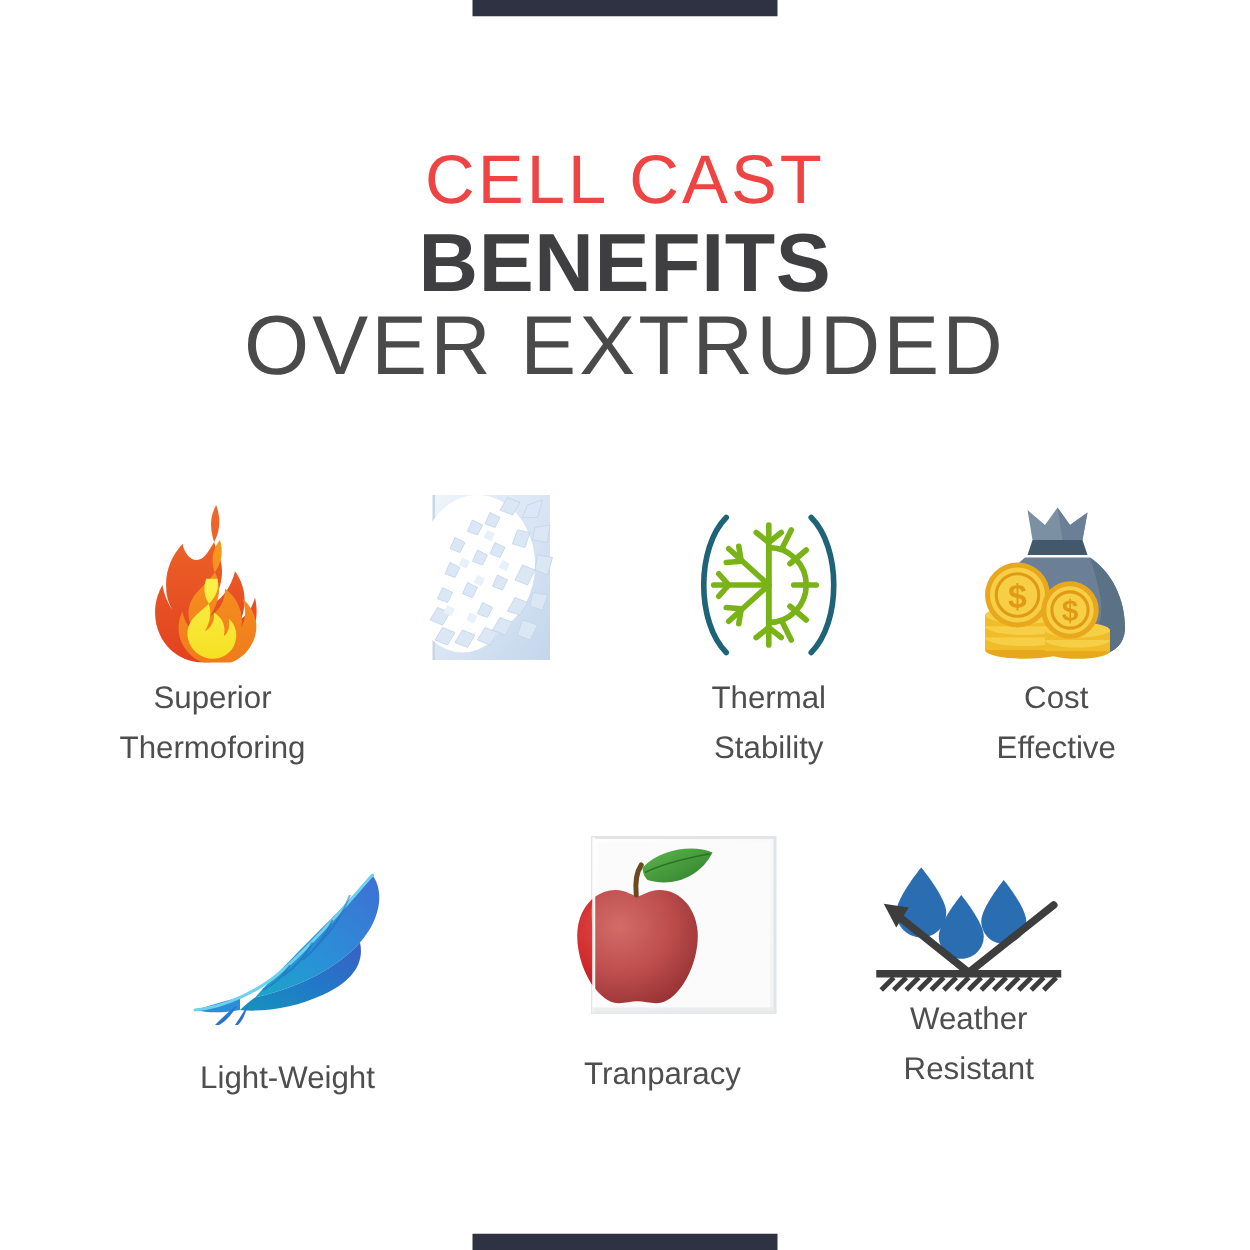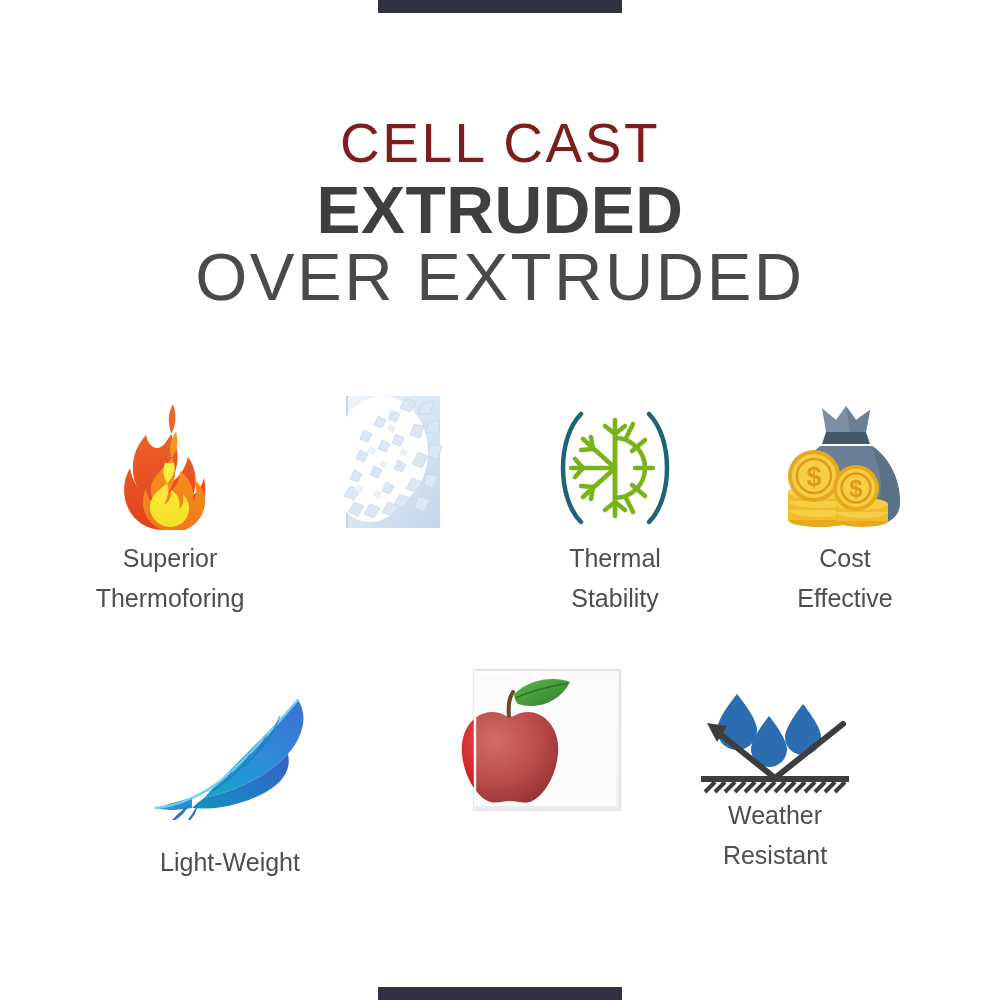--- a/index.html
+++ b/index.html
@@ -19,21 +19,21 @@
     background:#2f3242;
   }
   .bar-top { top:0; }
   .bar-bottom { top:987px; height:13px; }
 
   
   .heading { position:absolute; top:112px; left:0; width:1000px; text-align:center; }
   .h-line1 {
     font-size:55px;
     letter-spacing:2.5px;
-    color:#7f1d1d;
+    color:#ef4444;
     font-weight:300;
     line-height:62px;
     white-space:nowrap;
   }
   .h-line2 {
     font-size:66px;
     letter-spacing:0.5px;
     color:#3f3f42;
     font-weight:bold;
     line-height:72px;
@@ -85,21 +85,21 @@
   #b-weather .label { margin-top:0; }
 </style>
 </head>
 <body>
 
 <div class="bar bar-top"></div>
 <div class="bar bar-bottom"></div>
 
 <div class="heading">
   <div class="h-line1">CELL CAST</div>
-  <div class="h-line2">EXTRUDED</div>
+  <div class="h-line2">BENEFITS</div>
   <div class="h-line3">OVER EXTRUDED</div>
 </div>
 
 <div class="benefit" id="b-thermoforming">
   <div class="icon-wrap">
     <svg width="112" height="128" viewBox="0 0 112 128">
       <defs>
         <linearGradient id="fo" x1="0" y1="0" x2="0" y2="1">
           <stop offset="0" stop-color="#ef6a2a"></stop>
             <stop offset="1" stop-color="#e2411f"></stop>
@@ -356,20 +356,21 @@
       <line x1="45" y1="10" x2="45" y2="150" stroke="#ffffff" stroke-width="2.4" opacity="0.95"></line>
 
       <path d="M79 56 C78 46 79 38 83 32" stroke="#6b4a22" stroke-width="4" fill="none" stroke-linecap="round"></path>
 
       <path d="M84 34 C100 18 126 16 140 22 C130 42 108 50 88 44 C85 41 84 37 84 34 Z" fill="url(#leafg)"></path>
       <path d="M86 38 C102 30 122 26 138 23" stroke="#1f5f20" stroke-width="1.4" fill="none" opacity="0.7"></path>
 
       <rect x="44" y="146" width="146" height="5" fill="#e8eaec" opacity="0.8"></rect>
     </svg>
   </div>
+  <div class="label">Tranparacy</div>
 </div>
 
 <div class="benefit" id="b-weather">
   <div class="icon-wrap">
     <svg width="160" height="105" viewBox="0 0 160 105">
 
       <g fill="#2a6db0">
         <path d="M42 4 C42 4 22 28 22 40 C22 51 31 60 42 60 C53 60 62 51 62 40 C62 28 42 4 42 4 Z"></path>
         <path d="M108 14 C108 14 90 36 90 47 C90 57 98 65 108 65 C118 65 126 57 126 47 C126 36 108 14 108 14 Z"></path>
         <path d="M74 26 C74 26 56 48 56 59 C56 69 64 77 74 77 C84 77 92 69 92 59 C92 48 74 26 74 26 Z"></path>

